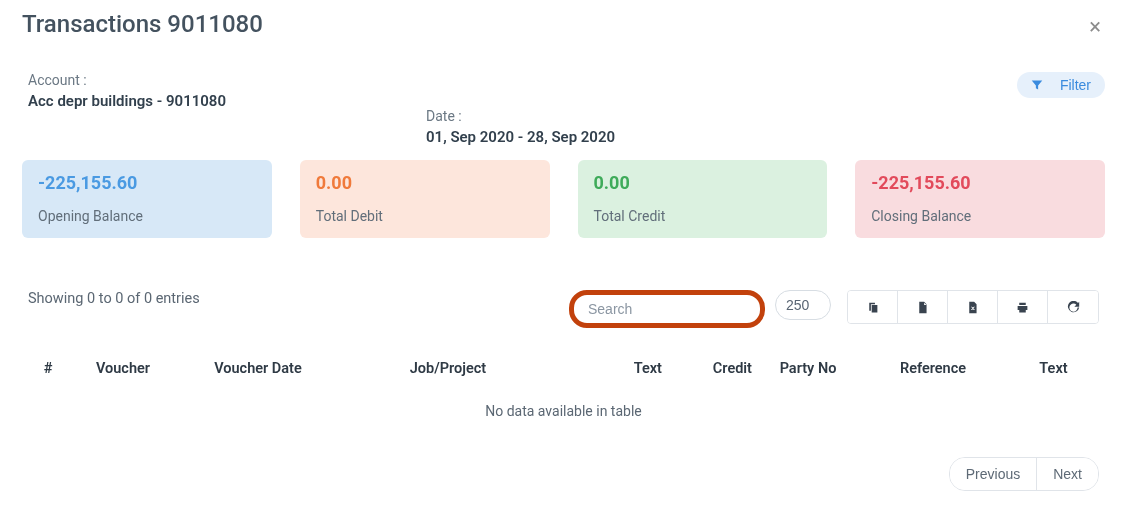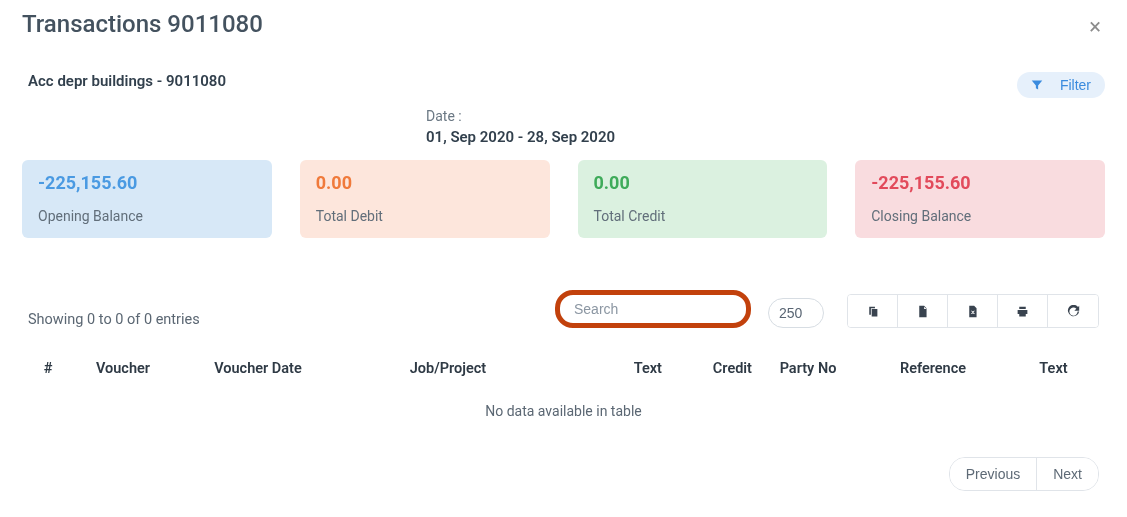--- a/index.html
+++ b/index.html
@@ -90,23 +90,23 @@
   .card.blue   .val { color: #4a9ae2; }
   .card.orange { background: #fde6dc; }
   .card.orange .val { color: #f07a3b; }
   .card.green  { background: #dbf1e0; }
   .card.green  .val { color: #3fab5a; }
   .card.red    { background: #f9dcdf; }
   .card.red    .val { color: #e24a5b; }
 
   .table-tools {
     display: flex;
-    align-items: flex-end;
+    align-items: flex-start;
     padding: 52px 28px 0 28px;
-    gap: 17px;
+    gap: 10px;
   }
   .showing {
     font-size: 14.5px;
     color: #5b6773;
   }
   .spacer { flex: 1; }
   .search-input {
     width: 196px;
     border: 5px solid #c2410c;
     border-radius: 18px;
@@ -192,20 +192,21 @@
 </head>
 <body>
 
 <div class="header">
   <h2 class="title">Transactions 9011080</h2>
   <span class="close-x">×</span>
 </div>
 
 <div class="meta-row">
   <div class="meta-block">
+    <div class="meta-label">Account :</div>
     <div class="meta-value">Acc depr buildings - 9011080</div>
   </div>
   <div class="meta-block date">
     <div class="meta-label">Date :</div>
     <div class="meta-value">01, Sep 2020 - 28, Sep 2020</div>
   </div>
   <div class="filter-area">
     <button class="filter-btn">
       <svg viewBox="0 0 16 16">
           <path d="M1 2h14l-5.5 6.5V14l-3-1.6V8.5L1 2z"></path>

